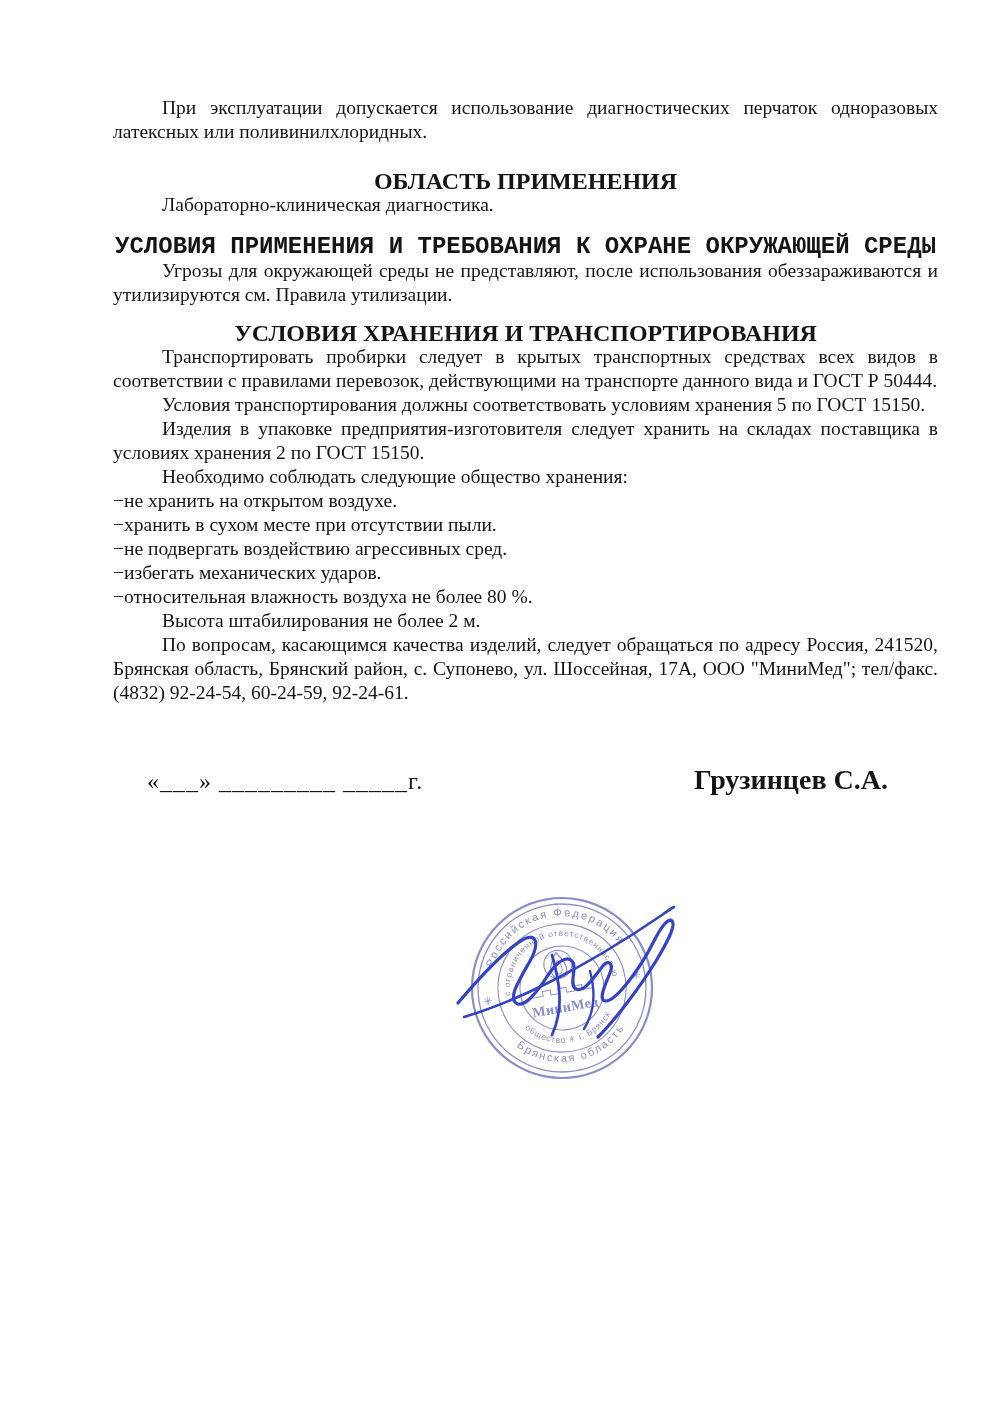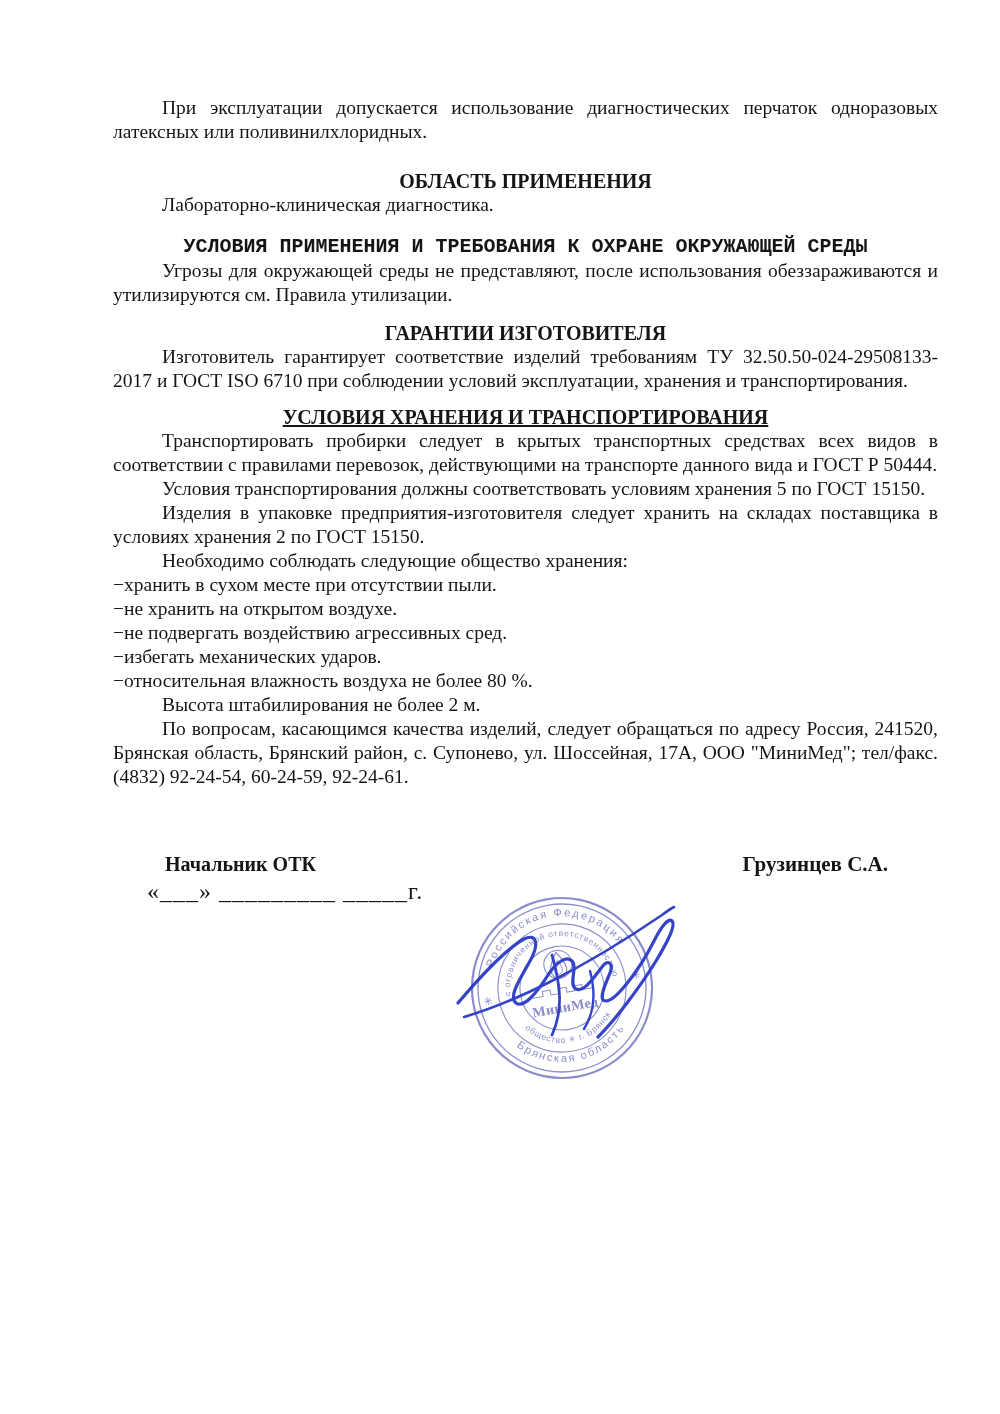--- a/index.html
+++ b/index.html
@@ -18,41 +18,41 @@
     width: 825px;
     padding-top: 96px;
     font-size: 19.5px;
     line-height: 24px;
     text-align: justify;
   }
   .para   { margin: 0; text-indent: 49px; }
   .bullet { margin: 0; text-indent: 0; }
   .heading {
     margin: 0; padding: 0;
-    font-size: 20px; line-height: 24px;
+    font-size: 24px; line-height: 24px;
     font-weight: bold;
     text-align: center;
     text-indent: 0;
   }
   #sections .section:nth-child(1) .heading { margin-top: 25px; }
   #sections .section:nth-child(2) .heading { margin-top: 18px; font-family: Liberation Mono, monospace; }
   #sections .section:nth-child(3) .heading { margin-top: 14px; }
   #sections .section:nth-child(4) .heading { margin-top: 12px; text-decoration: underline; }
 
   .sig-row {
     margin-top: 62px;
     display: flex;
     justify-content: space-between;
     align-items: flex-start;
     text-align: left;
   }
   .sig-left { padding-left: 34px; }
   .sig-title { font-weight: bold; font-size: 20px; line-height: 26px; padding-left: 18px; }
   .sig-date  { font-size: 24px; line-height: 28px; letter-spacing: 1px; }
-  .sig-right { font-weight: bold; font-size: 21px; line-height: 26px; margin-right: 50px; }
+  .sig-right { font-weight: bold; font-size: 28px; line-height: 26px; margin-right: 50px; }
 
   .stamp-wrap {
     position: absolute; left: 470px; top: 896px;
     width: 184px; height: 184px;
   }
   .autograph-wrap {
     position: absolute; left: 440px; top: 885px;
     width: 250px; height: 170px;
   }
   .stamp-text { font-family: "Liberation Sans", sans-serif; }
@@ -67,42 +67,37 @@
     <div id="sections">
         <div class="section">
           <h2 class="heading">ОБЛАСТЬ ПРИМЕНЕНИЯ</h2>
           <p class="para">Лабораторно-клиническая диагностика.</p>
         </div>
         <div class="section">
           <h2 class="heading">УСЛОВИЯ ПРИМЕНЕНИЯ И ТРЕБОВАНИЯ К ОХРАНЕ ОКРУЖАЮЩЕЙ СРЕДЫ</h2>
           <p class="para">Угрозы для окружающей среды не представляют, после использования обеззараживаются и утилизируются см. Правила утилизации.</p>
         </div>
         <div class="section">
-          <h2 class="heading">ГАРАНТИИ ИЗГОТОВИТЕЛЯ</h2>
-          <p class="para">Изготовитель гарантирует соответствие изделий требованиям ТУ 32.50.50-024-29508133-2017 и ГОСТ ISO 6710 при соблюдении условий эксплуатации, хранения и транспортирования.</p>
-        </div>
-        <div class="section">
           <h2 class="heading">УСЛОВИЯ ХРАНЕНИЯ И ТРАНСПОРТИРОВАНИЯ</h2>
           <p class="para">Транспортировать пробирки следует в крытых транспортных средствах всех видов в соответствии с правилами перевозок, действующими на транспорте данного вида и ГОСТ Р 50444.</p>
           <p class="para">Условия транспортирования должны соответствовать условиям хранения 5 по ГОСТ 15150.</p>
           <p class="para">Изделия в упаковке предприятия-изготовителя следует хранить на складах поставщика в условиях хранения 2 по ГОСТ 15150.</p>
           <p class="para">Необходимо соблюдать следующие общество хранения:</p>
+          <p class="bullet">−не хранить на открытом воздухе.</p>
           <p class="bullet">−хранить в сухом месте при отсутствии пыли.</p>
-          <p class="bullet">−не хранить на открытом воздухе.</p>
           <p class="bullet">−не подвергать воздействию агрессивных сред.</p>
           <p class="bullet">−избегать механических ударов.</p>
           <p class="bullet">−относительная влажность воздуха не более 80 %.</p>
           <p class="para">Высота штабилирования не более 2 м.</p>
           <p class="para">По вопросам, касающимся качества изделий, следует обращаться по адресу Россия, 241520, Брянская область, Брянский район, с. Супонево, ул. Шоссейная, 17А, ООО "МиниМед"; тел/факс. (4832) 92-24-54, 60-24-59, 92-24-61.</p>
         </div>
       </div>
 
     <div class="sig-row">
       <div class="sig-left">
-        <div class="sig-title">Начальник ОТК</div>
         <div class="sig-date">«___» _________ _____г.</div>
       </div>
       <div class="sig-right">Грузинцев С.А.</div>
     </div>
   </div>
 
   <div class="stamp-wrap">
     <svg width="184" height="184" viewBox="0 0 184 184">
       <g transform="rotate(-10 92 92)" stroke="#8184c7" fill="none" opacity="0.92">
         <circle cx="92" cy="92" r="90" stroke-width="2.2"></circle>

